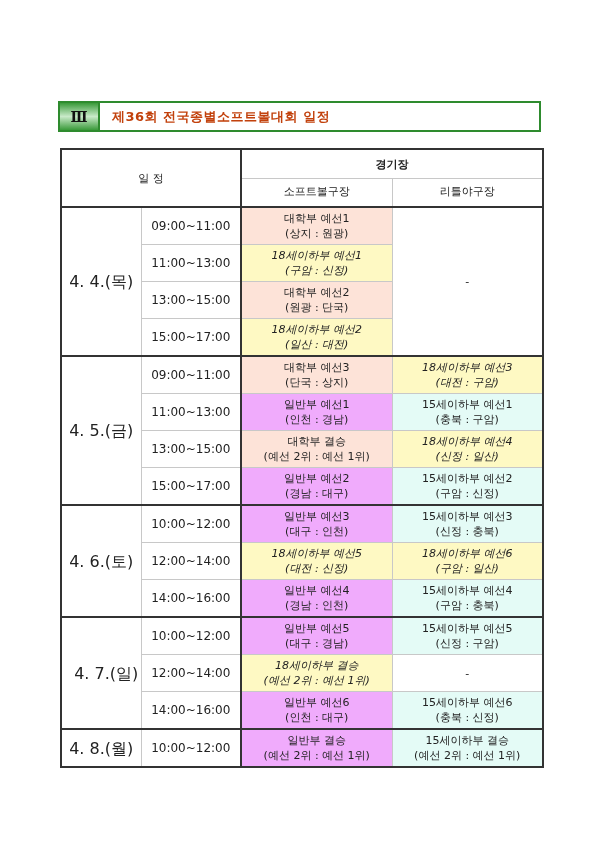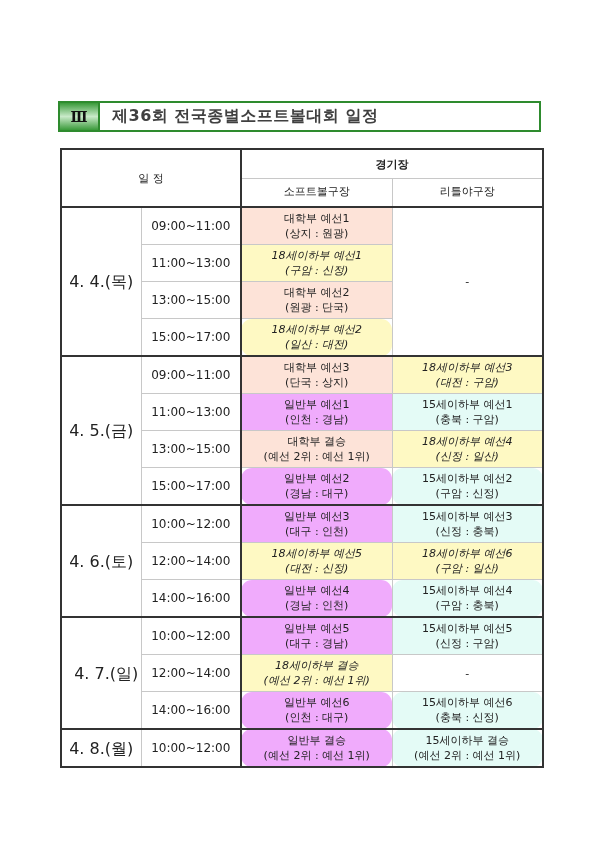--- a/index.html
+++ b/index.html
@@ -1,26 +1,26 @@
 <!DOCTYPE html>
 <html><head>
 <meta charset="utf-8">
 <style>
   html, body { margin:0; padding:0; background:#ffffff; }
   body { width:600px; height:849px; position:relative; font-family:"DejaVu Sans", sans-serif; color:#222; }
   .title-box { position:absolute; left:58px; top:101px; width:483px; height:31px; border:2px solid #2e8b2e; box-sizing:border-box; display:flex; background:#fff; }
   .title-num { width:40px; height:100%; background:linear-gradient(to bottom, #3a9a3a 0%, #c9eac9 50%, #3a9a3a 100%); display:flex; align-items:center; justify-content:center; font-family:"DejaVu Serif", serif; font-weight:bold; font-size:14px; color:#111; border-right:2px solid #2e8b2e; box-sizing:border-box; }
-  .title-text { flex:1; display:flex; align-items:center; padding-left:12px; font-weight:bold; font-size:16px; color:#404040; letter-spacing:0.5px; }
+  .title-text { flex:1; display:flex; align-items:center; padding-left:12px; font-weight:bold; font-size:13px; color:#c2410c; letter-spacing:0.5px; }
   table.sched { position:absolute; left:60px; top:148px; width:482px; border-collapse:collapse; font-size:11px; table-layout:fixed; }
   table.sched td, table.sched th { border:1px solid #c8c8c8; text-align:center; vertical-align:middle; padding:0; line-height:15px; font-weight:normal; }
   table.sched { border:2px solid #333; }
   .hdr-top { height:28px; font-weight:bold !important;margin-left:32px; }
   .hdr-sub { height:27px;font-family:Liberation Mono, monospace; }
   .bot-hdr { border-bottom:2px solid #333 !important; }
-  .day-end td { border-bottom:2px solid #333 !important;border-radius:11px; }
+  .day-end td { border-bottom:2px solid #333 !important; }
   .vsep { border-right:2px solid #333 !important; }
   tr.slot td { height:36px; }
   .date { font-size:16px; }
   .time { font-size:12px; }
   .bold { font-weight:bold; }
   .c-univ { background:#fde3d8; }
   .c-u18 { background:#fef9c3;font-style:italic; }
   .c-u15 { background:#e4fbf6; }
   .c-gen { background:#f0abfc; }
   .c-none { background:#ffffff; }

